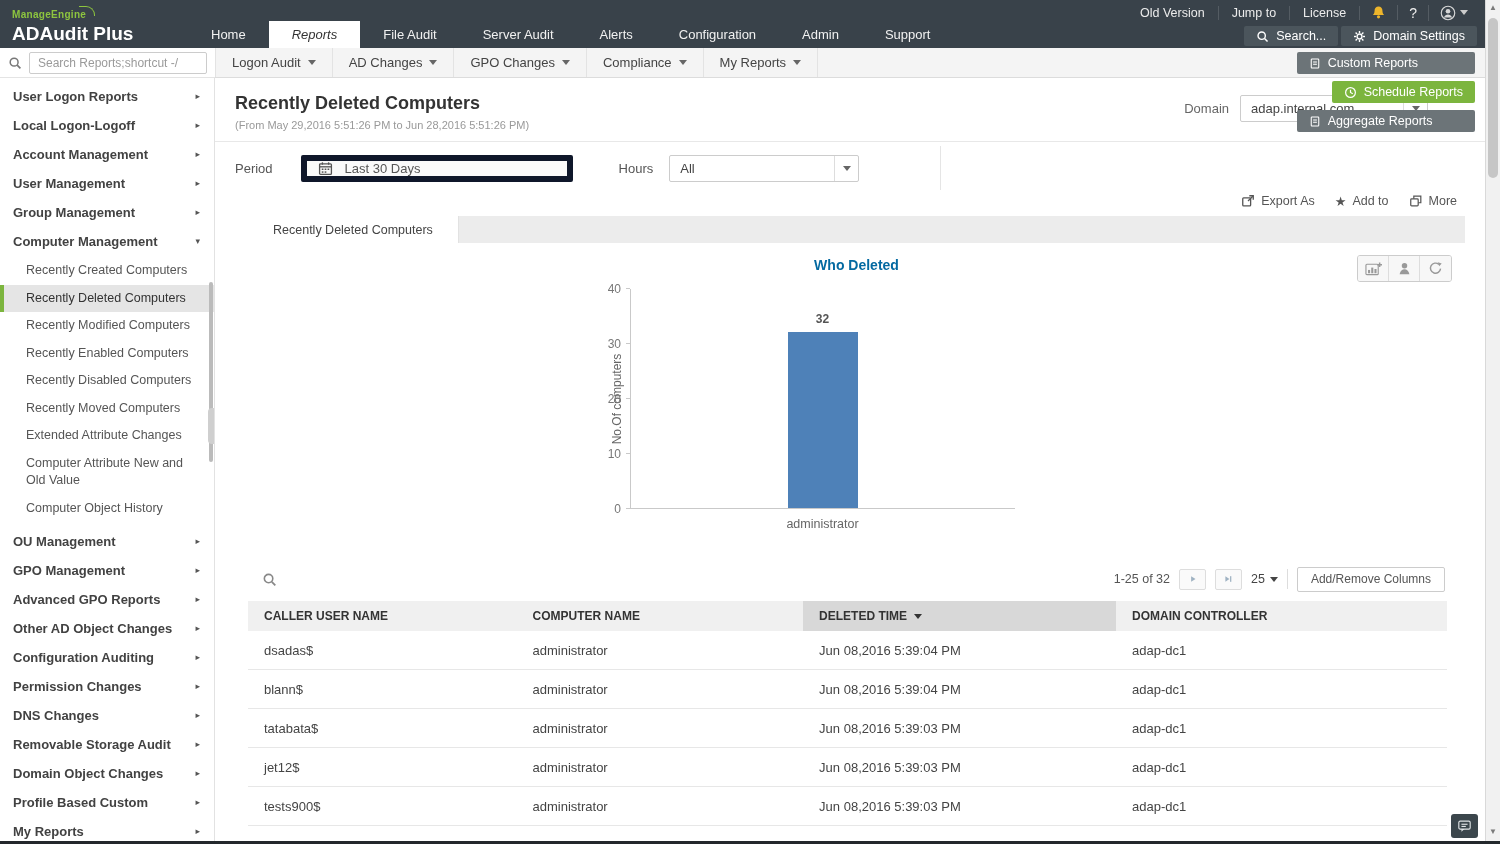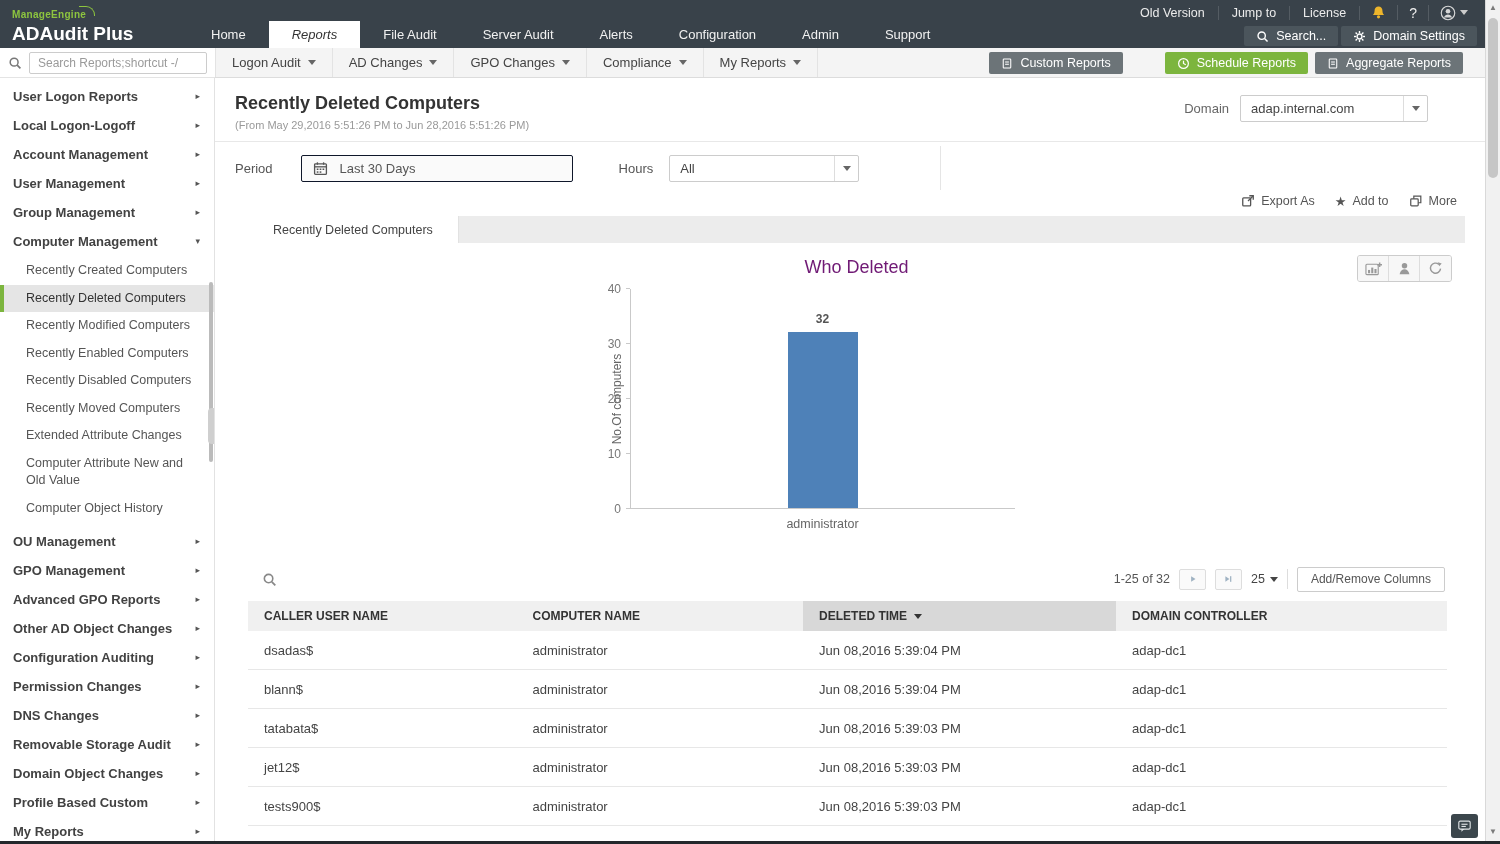--- a/index.html
+++ b/index.html
@@ -27,21 +27,21 @@
 
   
   .subnav { position:absolute; top:48px; left:0; right:15px; height:30px; background:#f4f4f4; border-bottom:1px solid #dcdcdc; z-index:4; }
   .search-cell { position:absolute; left:0; top:0; width:215px; height:30px; background:#fff; display:flex; align-items:center; padding:0 8px; gap:7px; border-bottom:1px solid #e4e4e4; }
   .search-cell .mag { color:#777; flex:none; }
   .search-input { flex:1; height:22px; border:1px solid #ccc; border-radius:2px; font-size:12px; padding:0 8px; color:#555; font-family:inherit; outline:none; }
   .search-input::placeholder { color:#9a9a9a; }
   .menus { position:absolute; left:215px; top:0; height:29px; display:flex; border-left:1px solid #e3e3e3; }
   .menu-item { padding:0 16px; display:flex; align-items:center; gap:7px; font-size:13px; color:#444; border-right:1px solid #e3e3e3; cursor:pointer; }
   .caret-down { width:0; height:0; border-left:4px solid transparent; border-right:4px solid transparent; border-top:5px solid #666; }
-  .subnav-actions { position:absolute; right:22px; top:4px; display:flex; gap:7px; }
+  .subnav-actions { position:absolute; right:10px; top:4px; display:flex; gap:7px;flex-direction:column; }
   .action-btn { height:22px; display:flex; align-items:center; gap:7px; padding:0 12px; font-size:12.5px; border-radius:2px; cursor:pointer; color:#fff; }
   .btn-gray { background:#6c7478; }
   .btn-green { background:#7cb53e;margin-left:35px; }
 
   
   .sidebar { position:absolute; left:0; top:78px; width:215px; bottom:3px; background:#fff; border-right:1px solid #e2e2e2; overflow:hidden; padding-top:4px; }
   .side-item { display:flex; justify-content:space-between; align-items:center; padding:7px 14px 7px 13px; font-size:13px; font-weight:bold; color:#424242; cursor:pointer; }
   .side-caret { color:#555; font-size:9px; line-height:1; }
   .side-children { padding:1px 0 5px; }
   .side-child { padding:5px 10px 5px 22px; font-size:12.5px; color:#555; cursor:pointer; border-left:4px solid transparent; line-height:1.4; }
@@ -54,34 +54,34 @@
   .report-head { position:relative; padding:15px 20px 10px; }
   .report-title { font-size:18px; font-weight:bold; color:#333; }
   .report-range { font-size:11px; color:#999; margin-top:5px; }
   .domain-box { position:absolute; right:57px; top:17px; display:flex; align-items:center; gap:11px; }
   .domain-label { font-size:13px; color:#666; }
   .select { position:relative; height:27px; border:1px solid #ccc; border-radius:2px; background:#fff; display:flex; align-items:center; font-size:13px; color:#444; padding:0 30px 0 10px; cursor:pointer; }
   .select .sel-caret { position:absolute; right:0; top:0; bottom:0; width:24px; border-left:1px solid #ddd; display:flex; align-items:center; justify-content:center; }
   .head-divider { border-bottom:1px solid #e8e8e8; margin:0 0; }
   .filter-row { position:relative; height:52px; display:flex; align-items:center; padding-left:20px; }
   .filter-label { font-size:13px; color:#555; }
-  .period-box { margin-left:28px; width:272px; height:27px; border:1px solid #0f172a; background:#fafafa; border-radius:2px; display:flex; align-items:center; gap:12px; padding:0 11px; font-size:13px; color:#555; cursor:pointer; }
+  .period-box { margin-left:28px; width:272px; height:27px; border:6px solid #0f172a; background:#fafafa; border-radius:2px; display:flex; align-items:center; gap:12px; padding:0 11px; font-size:13px; color:#555; cursor:pointer; }
   .hours-label { margin-left:46px; }
   .hours-select { margin-left:16px; width:190px; }
   .vert-sep { position:absolute; left:725px; top:4px; height:44px; border-left:1px solid #e5e5e5; }
   .report-links { display:flex; justify-content:flex-end; align-items:center; gap:20px; padding:0 28px 8px; font-size:12.5px; color:#555; }
   .rlink { display:flex; align-items:center; gap:6px; cursor:pointer; }
   .star-glyph { font-size:13px; color:#555; line-height:1; }
 
   .tabs-strip { margin:0 20px 0 33px; height:27px; background:#ececec; display:flex; }
   .tab { background:#fff; padding:0 25px; display:flex; align-items:center; font-size:12.5px; color:#444; border-right:1px solid #e2e2e2; cursor:pointer; }
 
   
   .chart-panel { position:relative; margin:0 20px 0 33px; height:320px; background:#fff; }
-  .chart-title { text-align:center; font-size:18px; font-weight:normal; color:#701a75; padding-top:14px; }
+  .chart-title { text-align:center; font-size:14px; font-weight:bold; color:#0369a1; padding-top:14px; }
   .chart-tools { position:absolute; right:13px; top:12px; border:1px solid #ccc; border-radius:3px; background:#fbfbfb; display:flex; overflow:hidden; }
   .tool { width:31px; height:25px; display:flex; align-items:center; justify-content:center; color:#999; border-right:1px solid #ddd; cursor:pointer; background:#f7f7f7; }
   .tool:last-child { border-right:none; }
   .plot-wrap { position:absolute; left:382px; top:46px; width:385px; height:220px; }
   .y-axis { position:absolute; left:0; top:0; bottom:0; width:1px; background:#c9c9c9; }
   .x-axis { position:absolute; left:0; right:0; bottom:0; height:1px; background:#c9c9c9; }
   .ytick { position:absolute; right:100%; margin-right:9px; font-size:12px; color:#777; }
   .tickmark { position:absolute; left:-4px; width:4px; height:1px; background:#c9c9c9; }
   .ylabel { position:absolute; left:-58px; top:50%; transform:translateY(-50%) rotate(-90deg); transform-origin:center; font-size:12px; color:#666; white-space:nowrap; }
   .bar { position:absolute; left:50%; transform:translateX(-50%); bottom:1px; width:70px; cursor:pointer; }

